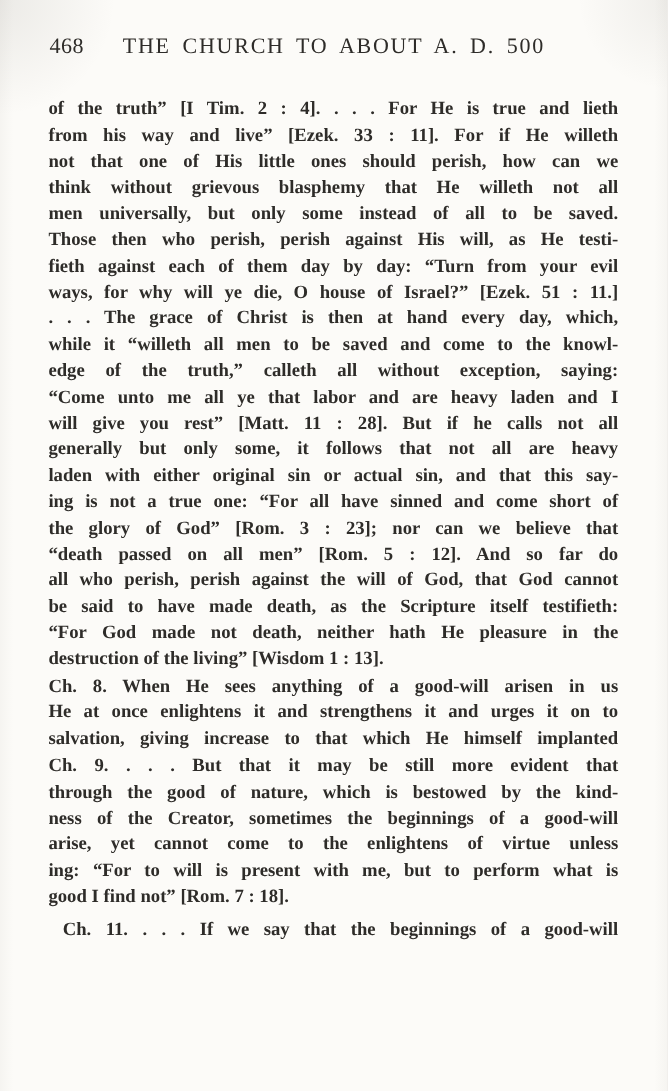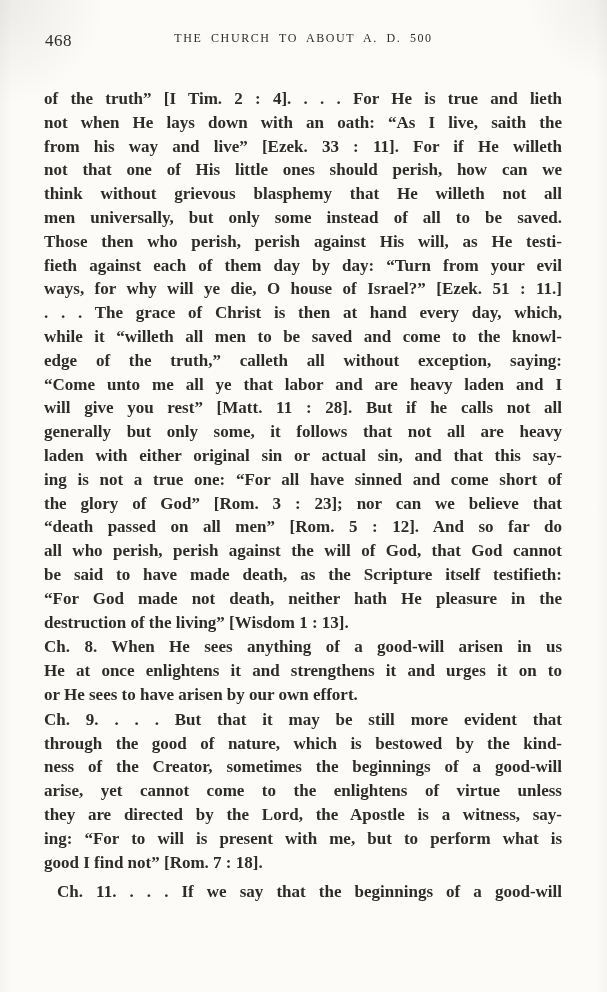--- a/index.html
+++ b/index.html
@@ -32,27 +32,27 @@
   }
   .page-header {
     position: relative;
     height: 22px;
     margin-bottom: 34px;
   }
   .page-number {
     position: absolute;
     left: 45px;
     top: 0;
-    font-size: 17px;
+    font-size: 20px;
     letter-spacing: 0.5px;
   }
   .header-title {
     display: block;
     text-align: center;
-    font-size: 12px;
+    font-size: 20px;
     letter-spacing: 1.6px;
     word-spacing: 4px;
   }
   .page-body {
     position: relative;
     width: 518px;
     margin-left: 44px;
     font-size: 17px;
     line-height: 23.8px;
     font-weight: bold;
@@ -75,21 +75,20 @@
 <div class="page">
 
   <div class="page-header">
     <span class="page-number">468</span>
     <span class="header-title">THE CHURCH TO ABOUT A. D. 500</span>
   </div>
 
   <div class="page-body">
     <div class="paragraph">
         <div class="line">of the truth” [I Tim. 2 : 4]. . . .  For He is true and lieth</div>
-        <div class="line">not when He lays down with an oath: “As I live, saith the</div>
         <div class="line">from his way and live” [Ezek. 33 : 11].  For if He willeth</div>
         <div class="line">not that one of His little ones should perish, how can we</div>
         <div class="line">think without grievous blasphemy that He willeth not all</div>
         <div class="line">men universally, but only some instead of all to be saved.</div>
         <div class="line">Those then who perish, perish against His will, as He testi-</div>
         <div class="line">fieth against each of them day by day: “Turn from your evil</div>
         <div class="line">ways, for why will ye die, O house of Israel?”  [Ezek. 51 : 11.]</div>
         <div class="line">. . . The grace of Christ is then at hand every day, which,</div>
         <div class="line">while it “willeth all men to be saved and come to the knowl-</div>
         <div class="line">edge of the truth,” calleth all without exception, saying:</div>
@@ -101,28 +100,27 @@
         <div class="line">the glory of God” [Rom. 3 : 23]; nor can we believe that</div>
         <div class="line">“death passed on all men” [Rom. 5 : 12].  And so far do</div>
         <div class="line">all who perish, perish against the will of God, that God cannot</div>
         <div class="line">be said to have made death, as the Scripture itself testifieth:</div>
         <div class="line">“For God made not death, neither hath He pleasure in the</div>
         <div class="line line-last">destruction of the living” [Wisdom 1 : 13].</div>
       </div>
     <div class="paragraph">
         <div class="line">Ch. 8.  When He sees anything of a good-will arisen in us</div>
         <div class="line">He at once enlightens it and strengthens it and urges it on to</div>
-        <div class="line line-last">or He sees to have arisen by our own effort.</div>
+        <div class="line">salvation, giving increase to that which He himself implanted</div>
       </div>
     <div class="paragraph">
         <div class="line">Ch. 9. . . .  But that it may be still more evident that</div>
         <div class="line">through the good of nature, which is bestowed by the kind-</div>
         <div class="line">ness of the Creator, sometimes the beginnings of a good-will</div>
         <div class="line">arise, yet cannot come to the enlightens of virtue unless</div>
-        <div class="line">they are directed by the Lord, the Apostle is a witness, say-</div>
         <div class="line">ing: “For to will is present with me, but to perform what is</div>
         <div class="line line-last">good I find not” [Rom. 7 : 18].</div>
       </div>
     <div class="paragraph">
         <div class="line" style="padding-left: 13px;">Ch. 11. . . .  If we say that the beginnings of a good-will</div>
       </div>
   </div>
 
 </div>
 

